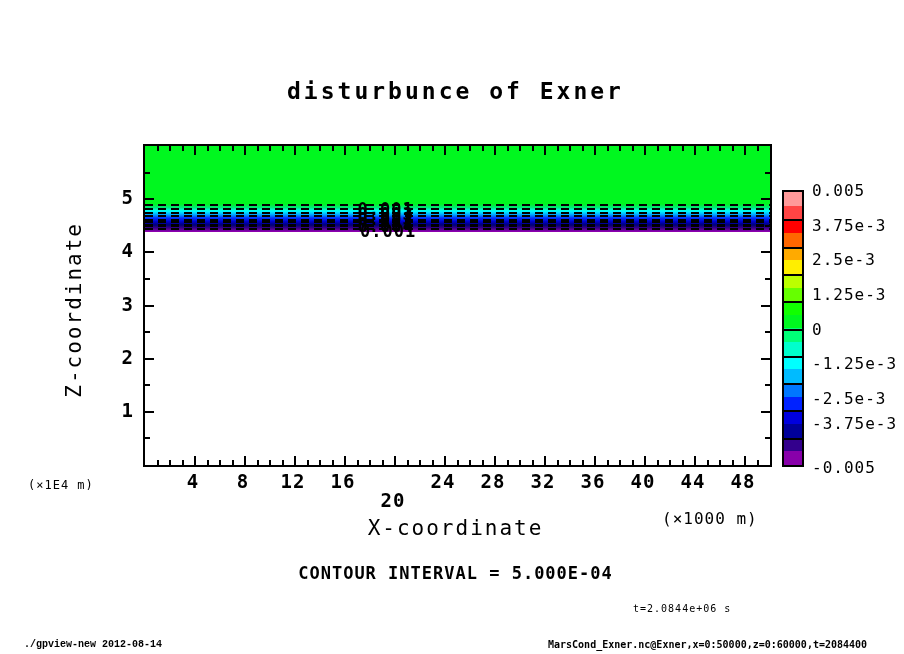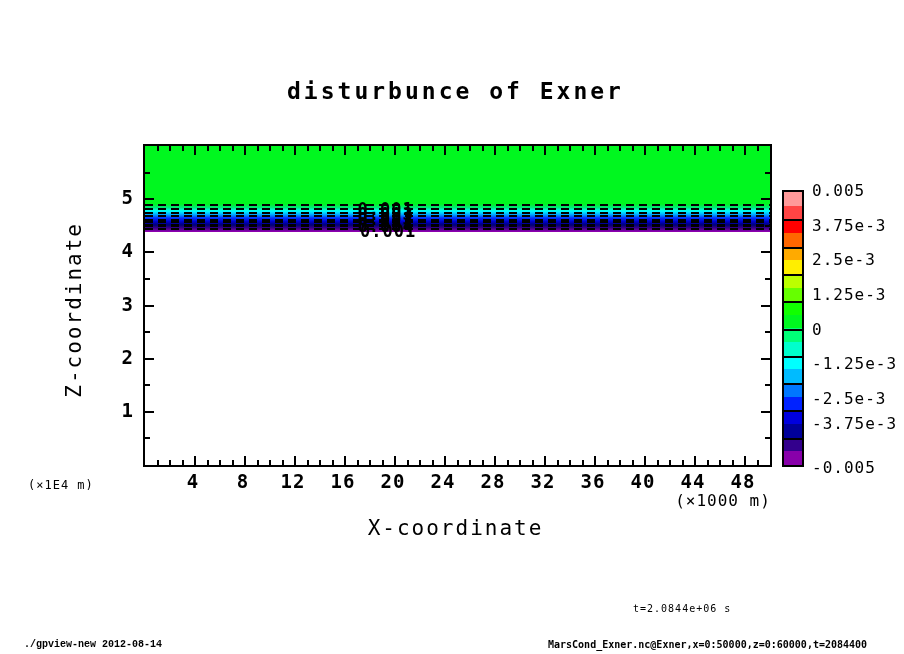--- a/index.html
+++ b/index.html
@@ -10,21 +10,21 @@
   .plot{left:143px;top:144px;width:625px;height:319px;border:2px solid #000;background:#fff;}
   .fill{position:absolute;left:0;width:100%;}
   .cline{position:absolute;left:0;width:100%;height:2px;
          background:repeating-linear-gradient(to right,#000 0px,#000 8px,transparent 8px,transparent 13px);}
   .tick{position:absolute;background:#000;}
   .xticklab{position:absolute;width:34px;text-align:center;font-size:19px;font-weight:bold;letter-spacing:1px;}
   .yticklab{position:absolute;width:30px;text-align:right;font-size:19px;font-weight:bold;}
   .ylabel{left:62px;top:222px;font-size:21px;letter-spacing:2px;writing-mode:vertical-rl;transform:rotate(180deg);}
   .xlabel{left:143px;top:516px;width:625px;text-align:center;font-size:21px;letter-spacing:2px;}
   .yunit{left:28px;top:478px;font-size:12px;letter-spacing:1px;}
-  .xunit{left:662px;top:491px;width:122px;text-align:center;font-size:16px;letter-spacing:1px;}
+  .xunit{left:662px;top:509px;width:122px;text-align:left;font-size:16px;letter-spacing:1px;}
   .cbar{left:782px;top:190px;width:22px;height:277px;border:2px solid #000;box-sizing:border-box;}
   .cbar-sep{position:absolute;left:0;width:100%;height:2px;background:#000;}
   .cbarlab{position:absolute;left:812px;font-size:16px;letter-spacing:1px;}
   .clabel{position:absolute;font-size:17px;font-weight:bold;letter-spacing:1px;white-space:nowrap;}
   .cinterval{left:143px;top:563px;width:625px;text-align:center;font-size:17px;font-weight:bold;letter-spacing:1px;}
   .timelab{left:633px;top:603px;font-size:10px;letter-spacing:1px;}
   .footL{left:24px;top:639px;font-size:10px;font-weight:bold;letter-spacing:0px;font-family:Liberation Mono, monospace;}
   .footR{left:548px;top:639px;width:312px;text-align:right;font-size:10px;font-weight:bold;}
 </style>
 </head>
@@ -184,30 +184,31 @@
       <div class="cbar-sep" style="top: 54.6px;"></div>
       <div class="cbar-sep" style="top: 81.9px;"></div>
       <div class="cbar-sep" style="top: 109.2px;"></div>
       <div class="cbar-sep" style="top: 136.5px;"></div>
       <div class="cbar-sep" style="top: 163.8px;"></div>
       <div class="cbar-sep" style="top: 191.1px;"></div>
       <div class="cbar-sep" style="top: 218.4px;"></div>
       <div class="cbar-sep" style="top: 245.7px;"></div>
     </div>
 
+  <div class="abs cinterval">CONTOUR INTERVAL = 5.000E-04</div>
   <div class="abs timelab">t=2.0844e+06 s</div>
 
   <div class="abs footL">./gpview-new  2012-08-14</div>
   <div class="abs footR">MarsCond_Exner.nc@Exner,x=0:50000,z=0:60000,t=2084400</div>
 
 <div class="abs xticklab" style="left: 176px; top: 470px;">4</div>
     <div class="abs xticklab" style="left: 226px; top: 470px;">8</div>
     <div class="abs xticklab" style="left: 276px; top: 470px;">12</div>
     <div class="abs xticklab" style="left: 326px; top: 470px;">16</div>
-    <div class="abs xticklab" style="left: 376px; top: 470px;">20</div>
+    <div class="abs xticklab" style="left: 376px; top: 489px;">20</div>
     <div class="abs xticklab" style="left: 426px; top: 470px;">24</div>
     <div class="abs xticklab" style="left: 476px; top: 470px;">28</div>
     <div class="abs xticklab" style="left: 526px; top: 470px;">32</div>
     <div class="abs xticklab" style="left: 576px; top: 470px;">36</div>
     <div class="abs xticklab" style="left: 626px; top: 470px;">40</div>
     <div class="abs xticklab" style="left: 676px; top: 470px;">44</div>
     <div class="abs xticklab" style="left: 726px; top: 470px;">48</div>
     <div class="abs yticklab" style="left: 103px; top: 398.833px;">1</div>
     <div class="abs yticklab" style="left: 103px; top: 345.667px;">2</div>
     <div class="abs yticklab" style="left: 103px; top: 292.5px;">3</div>

